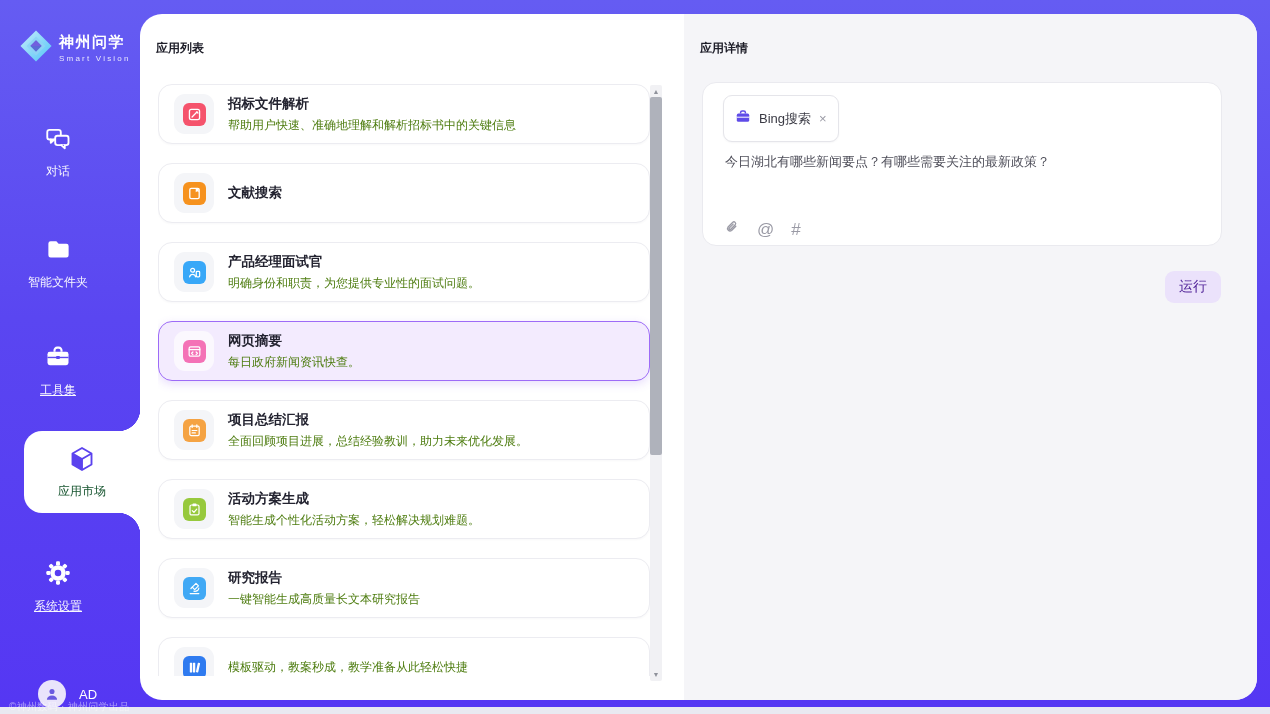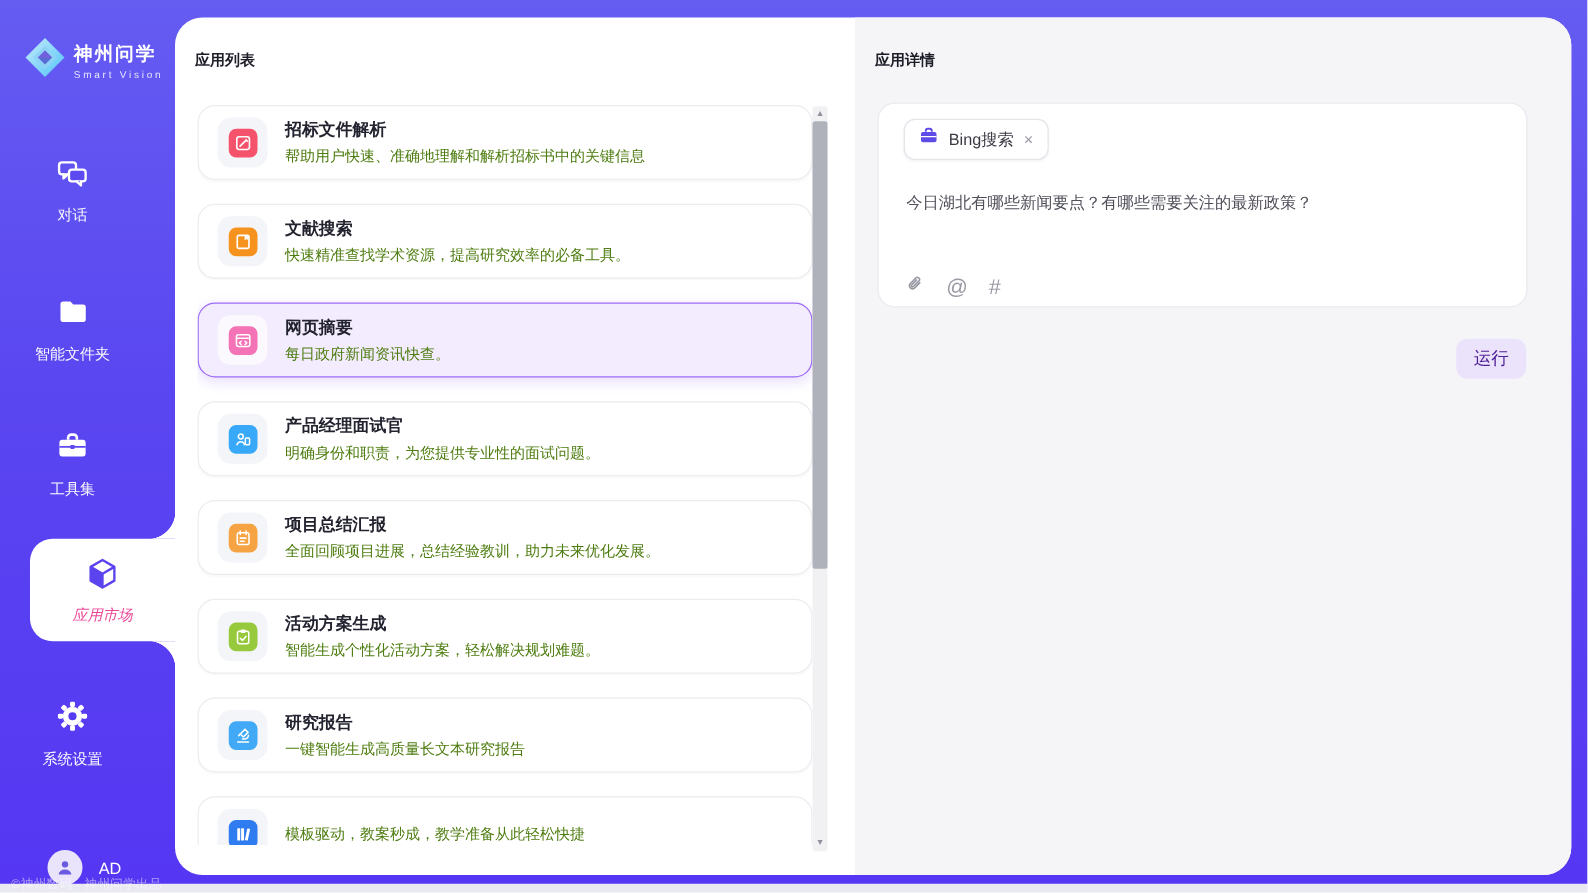--- a/index.html
+++ b/index.html
@@ -13,30 +13,30 @@
     background:linear-gradient(180deg,#655CF2 0%,#5A46F1 45%,#5537F3 100%); }
 
   
   .sidebar { position:absolute; left:0; top:16px; width:140px; height:707px; }
   .logo { position:absolute; left:19px; top:13px; display:flex; align-items:center; gap:6px; }
   .logo-cn { color:#fff; font-size:15px; font-weight:700; letter-spacing:1.5px; }
   .logo-en { color:rgba(255,255,255,.85); font-size:8px; letter-spacing:2.2px; margin-top:2px; }
   .nav-item { position:absolute; left:0; width:116px; display:flex; flex-direction:column;
     align-items:center; gap:7px; cursor:pointer; }
   .nav-item .lbl { font-size:12px; color:rgba(255,255,255,.96); }
-  .nav-item.u .lbl { }
+  .nav-item.u .lbl { text-decoration:underline; }
   #nav-chat   { top:110px; }
   #nav-folder { top:220px; }
   #nav-tools  { top:327px; }
   #nav-settings { top:543px; }
 
   .active-blob { position:absolute; left:24px; top:415px; width:116px; height:82px;
     background:#fff; border-radius:18px 0 0 18px; display:flex; flex-direction:column;
     align-items:center; justify-content:center; gap:5px; cursor:pointer; }
-  .active-blob .lbl { font-size:12px; color:#ec4899;font-style:italic; }
+  .active-blob .lbl { font-size:12px; color:#14532d; }
   .curve { position:absolute; right:0; width:22px; height:22px; }
   .curve.top    { top:-22px;    background:radial-gradient(circle at 0 0,   transparent 22px, #fff 22.5px); }
   .curve.bottom { bottom:-22px; background:radial-gradient(circle at 0 100%,transparent 22px, #fff 22.5px); }
 
   .user-row { position:absolute; left:38px; top:648px; display:flex; align-items:center; gap:13px; cursor:pointer;margin-top:16px; }
   .avatar { width:28px; height:28px; border-radius:50%; background:#E9E4FB;
     display:flex; align-items:center; justify-content:center; }
   .user-name { color:#fff; font-size:13px; }
   .side-footer { position:absolute; left:9px; top:684px; width:131px; font-size:10px;
     color:rgba(255,255,255,.5); white-space:nowrap; letter-spacing:.3px; }
@@ -75,21 +75,21 @@
   .sb-arrow.down { bottom:1px; }
   .sb-thumb { position:absolute; left:0; top:12px; width:12px; height:358px;
     background:#AFB2BB; border-radius:2px; cursor:pointer; }
 
   
   .detail-panel { position:absolute; left:544px; top:0; width:573px; height:686px;
     background:#F5F5F8; border-radius:0 22px 22px 0; }
   .detail-panel .panel-title { position:absolute; left:16px; top:26px; }
   .detail-card { position:absolute; left:18px; top:68px; width:520px; height:164px;
     background:#fff; border:1px solid #EAEAEF; border-radius:14px; }
-  .tool-tag { position:absolute; left:20px; top:12px; height:33px; display:inline-flex;
+  .tool-tag { position:absolute; left:20px; top:12px; height:47px; display:inline-flex;
     align-items:center; gap:8px; padding:0 11px; background:#fff;
     border:1px solid #E5E5EA; border-radius:9px; box-shadow:0 1px 2px rgba(20,20,40,.04); }
   .tag-label { font-size:13px; color:#3A3A44; }
   .tag-close { font-size:13px; color:#9A9AA5; cursor:pointer; line-height:1; }
   .question { position:absolute; left:22px; top:69px; width:470px; font-size:13px;
     color:#4F4F5A; line-height:20px; cursor:text; }
   .tools-row { position:absolute; left:21px; top:136px; display:flex; align-items:center; gap:17px; }
   .tool-glyph { font-size:17px; color:#9A9AA5; cursor:pointer; line-height:1; }
   .run-btn { position:absolute; right:36px; top:257px; padding:7px 14px; border:none;
     background:#EBE2FB; color:#4c1d95; font-size:14px; border-radius:9px; cursor:pointer;
@@ -226,51 +226,50 @@
     <div class="app-icon-wrap">
       <div class="app-tile" style="background: rgb(246, 146, 30);">
                 <svg viewBox="0 0 16 16" width="15" height="15" fill="none" stroke="#fff" stroke-width="1.4" stroke-linejoin="round">
                   <rect x="3" y="2.5" width="10" height="11" rx="1.5"></rect>
                   <path d="M9.3 2.5v4.2l1.6-1.1 1.6 1.1V2.5" fill="#fff" stroke="none"></path>
                 </svg>
               </div>
     </div>
     <div class="app-text">
       <div class="app-name">文献搜索</div>
-      <div class="app-desc">快速精准查找学术资源，提高研究效率的必备工具。</div>
+    </div>
+  </div>
+          <div class="app-card">
+    <div class="app-icon-wrap">
+      <div class="app-tile" style="background: rgb(56, 168, 248);">
+                <svg viewBox="0 0 16 16" width="15" height="15" fill="none" stroke="#fff" stroke-width="1.3" stroke-linecap="round" stroke-linejoin="round">
+                  <circle cx="6" cy="5.6" r="2.1"></circle>
+                  <path d="M2.8 12.6a3.3 3.3 0 016.4 0"></path>
+                  <rect x="9.9" y="6.8" width="3.6" height="5.8" rx=".8"></rect>
+                </svg>
+              </div>
+    </div>
+    <div class="app-text">
+      <div class="app-name">产品经理面试官</div>
+      <div class="app-desc">明确身份和职责，为您提供专业性的面试问题。</div>
     </div>
   </div>
           <div class="app-card selected">
     <div class="app-icon-wrap">
       <div class="app-tile" style="background: rgb(244, 114, 182);">
                 <svg viewBox="0 0 16 16" width="15" height="15" fill="none" stroke="#fff" stroke-width="1.3" stroke-linecap="round" stroke-linejoin="round">
                   <rect x="2.3" y="3" width="11.4" height="10" rx="1.6"></rect>
                   <path d="M2.3 6h11.4"></path>
                   <path d="M6.3 8.5L4.9 9.9l1.4 1.4M9.7 8.5l1.4 1.4-1.4 1.4"></path>
                 </svg>
               </div>
     </div>
     <div class="app-text">
       <div class="app-name">网页摘要</div>
       <div class="app-desc">每日政府新闻资讯快查。</div>
-    </div>
-  </div>
-          <div class="app-card">
-    <div class="app-icon-wrap">
-      <div class="app-tile" style="background: rgb(56, 168, 248);">
-                <svg viewBox="0 0 16 16" width="15" height="15" fill="none" stroke="#fff" stroke-width="1.3" stroke-linecap="round" stroke-linejoin="round">
-                  <circle cx="6" cy="5.6" r="2.1"></circle>
-                  <path d="M2.8 12.6a3.3 3.3 0 016.4 0"></path>
-                  <rect x="9.9" y="6.8" width="3.6" height="5.8" rx=".8"></rect>
-                </svg>
-              </div>
-    </div>
-    <div class="app-text">
-      <div class="app-name">产品经理面试官</div>
-      <div class="app-desc">明确身份和职责，为您提供专业性的面试问题。</div>
     </div>
   </div>
           <div class="app-card">
     <div class="app-icon-wrap">
       <div class="app-tile" style="background: rgb(245, 163, 67);">
                 <svg viewBox="0 0 16 16" width="15" height="15" fill="none" stroke="#fff" stroke-width="1.3" stroke-linecap="round">
                   <rect x="3" y="3.4" width="10" height="10" rx="1.5"></rect>
                   <path d="M5.5 2v2.8M10.5 2v2.8M5.5 8h5M5.5 10.6h3.4"></path>
                 </svg>
               </div>

